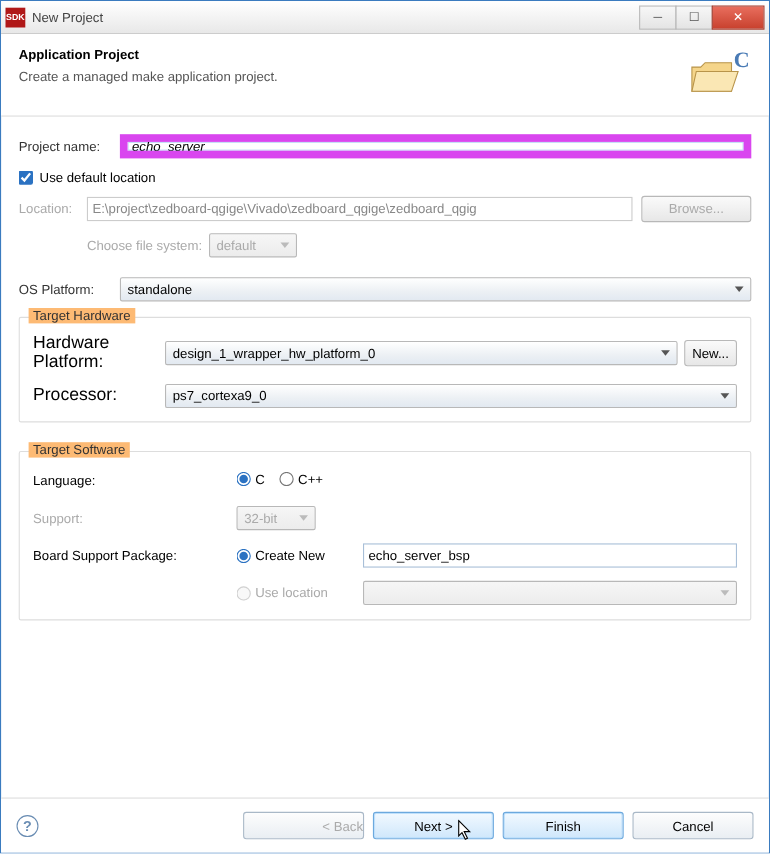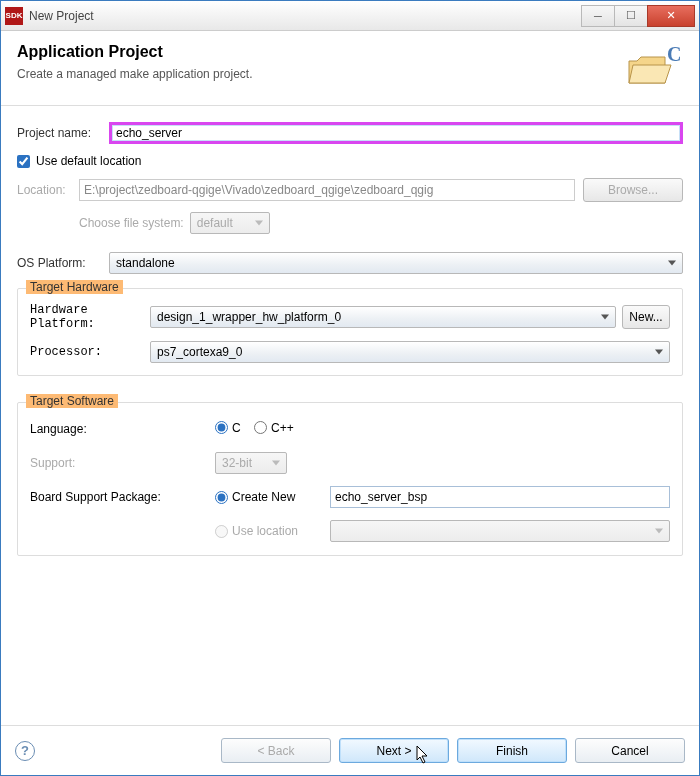--- a/index.html
+++ b/index.html
@@ -6,58 +6,58 @@
 body { font-family: "Segoe UI", Tahoma, sans-serif; font-size: 12px; background: #fff; color: #000; }
 .window { width: 700px; height: 776px; border: 1px solid #3a7bbf; background: #fff; display: flex; flex-direction: column; }
 .titlebar { height: 30px; background: linear-gradient(#fff, #e8e8e8); border-bottom: 1px solid #ccc; display: flex; align-items: center; padding: 0 4px; }
 .titlebar .appicon { width: 18px; height: 18px; background: #b01818; display: flex; align-items: center; justify-content: center; color: #fff; font-size: 8px; font-weight: bold; margin-right: 6px; }
 .titlebar .title { flex: 1; color: #444; font-size: 12px; }
 .titlebar .wbtns { display: flex; gap: 0; }
 .titlebar .wbtn { width: 34px; height: 22px; border: 1px solid #b9b9b9; background: linear-gradient(#f7f7f7,#e4e4e4); margin-left: -1px; display: flex; align-items: center; justify-content: center; font-size: 11px; color: #555; }
 .titlebar .wbtn.close { width: 48px; background: linear-gradient(#e86e5e,#c8412e); border-color: #a83929; color: #fff; }
 .header { padding: 12px 16px 14px 16px; background: #fff; display: flex; align-items: flex-start; justify-content: space-between; border-bottom: 1px solid #ddd; }
 .header .hleft { flex: 1; }
-.header h1 { font-size: 16px; font-weight: 700; margin-bottom: 6px; }
+.header h1 { font-size: 12px; font-weight: 700; margin-bottom: 6px; }
 .header .hdesc { font-size: 12px; color: #555; }
 .header .hicon { width: 60px; height: 48px; position: relative; }
 .header .hicon svg { width: 60px; height: 48px; }
 .body { flex: 1; padding: 16px 16px 8px 16px; overflow: auto; }
 .row { display: flex; align-items: center; margin-bottom: 10px; }
 .row .lbl { font-size: 12px; color: #333; }
 .row.disabled .lbl { color: #aaa; }
 input[type=text] { height: 22px; border: 1px solid #a8bfd8; padding: 2px 4px; font-size: 12px; font-family: inherit; }
-input[type=text].focus { border: 3px solid #d946ef; box-shadow: inset 0 0 0 1px #c7e0f7; }
+input[type=text].focus { border: 7px solid #d946ef; box-shadow: inset 0 0 0 1px #c7e0f7; font-style: italic; }
 input[type=text][disabled] { background: #fff; color: #888; border-color: #ccc; }
 .checkbox { display: flex; align-items: center; gap: 6px; margin: 4px 0 10px 0; }
 .checkbox input { width: 13px; height: 13px; accent-color: #2b72c2; }
 .btn { height: 24px; border: 1px solid #b8b8b8; background: linear-gradient(#fafafa,#e7e7e7); padding: 0 12px; font-size: 12px; border-radius: 3px; cursor: pointer; }
 .btn[disabled] { color: #aaa; }
 .select { height: 22px; border: 1px solid #b8b8b8; background: linear-gradient(#fff,#ecf0f4 60%,#e2e9f1); border-radius: 2px; display: flex; align-items: center; padding: 0 20px 0 6px; position: relative; font-size: 12px; }
 .select.disabled { color: #aaa; background: linear-gradient(#f6f6f6,#ececec); text-align: right; }
 .select .arr { position: absolute; right: 6px; top: 50%; transform: translateY(-50%); width: 0; height: 0; border-left: 4px solid transparent; border-right: 4px solid transparent; border-top: 5px solid #555; }
 .select.disabled .arr { border-top-color: #bbb; }
 .group { border: 1px solid #ddd; border-radius: 2px; padding: 14px 12px 12px 12px; margin: 14px 0; position: relative; }
 .group .glabel { position: absolute; top: -9px; left: 8px; background: #fdba74; padding: 0 4px; font-size: 12px; color: #333; }
 .group .grow { display: flex; align-items: center; margin-bottom: 10px; }
 .group .grow:last-child { margin-bottom: 0; }
-.group .glbl { width: 120px; font-size: 12px; font-family: Liberation Mono, monospace; }
+.group .glbl { width: 120px; font-size: 16px; }
 .tbl { display: flex; flex-direction: column; gap: 10px; }
 .trow { display: flex; align-items: center; min-height: 24px; }
 .tlbl { width: 145px; font-size: 12px; }
 .tmid { width: 115px; display: flex; align-items: center; }
 .tright { flex: 1; }
 .radio { display: inline-flex; align-items: center; gap: 4px; margin-right: 10px; font-size: 12px; }
 .radio input { accent-color: #2b72c2; }
 .trow.disabled { color: #aaa; }
 .footer { border-top: 1px solid #ddd; padding: 12px 14px; display: flex; align-items: center; background: #fff; }
 .help { width: 20px; height: 20px; border: 1.5px solid #6a8db3; border-radius: 50%; display: flex; align-items: center; justify-content: center; color: #6a8db3; font-weight: bold; font-size: 13px; }
 .footer .fbtns { margin-left: auto; display: flex; gap: 8px; }
 .footer .fbtn { width: 110px; height: 25px; border: 1px solid #a9b8c7; background: linear-gradient(#fdfdfd,#e9eef3); border-radius: 3px; font-size: 12px; }
 .footer .fbtn.primary { background: linear-gradient(#f2f9ff,#cfe7fb); border-color: #6ca9de; box-shadow: inset 0 0 0 1px #bfe0fb; }
-.footer .fbtn[disabled] { color: #aaa; }
+.footer .fbtn[disabled] { color: #aaa; text-align: right; }
 .cursor { position: absolute; width: 16px; height: 22px; pointer-events: none; }
 </style>
 </head>
 <body>
 
 <div class="window">
   <div class="titlebar">
     <div class="appicon">SDK</div>
     <div class="title">New Project</div>
     <div class="wbtns">

